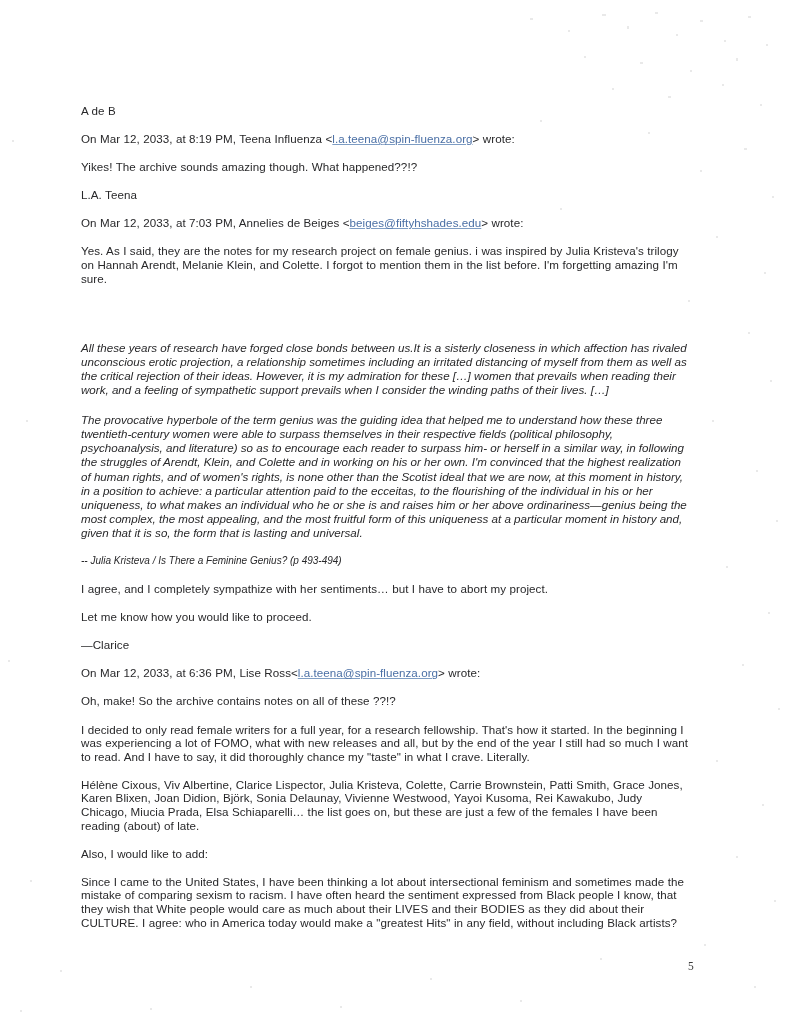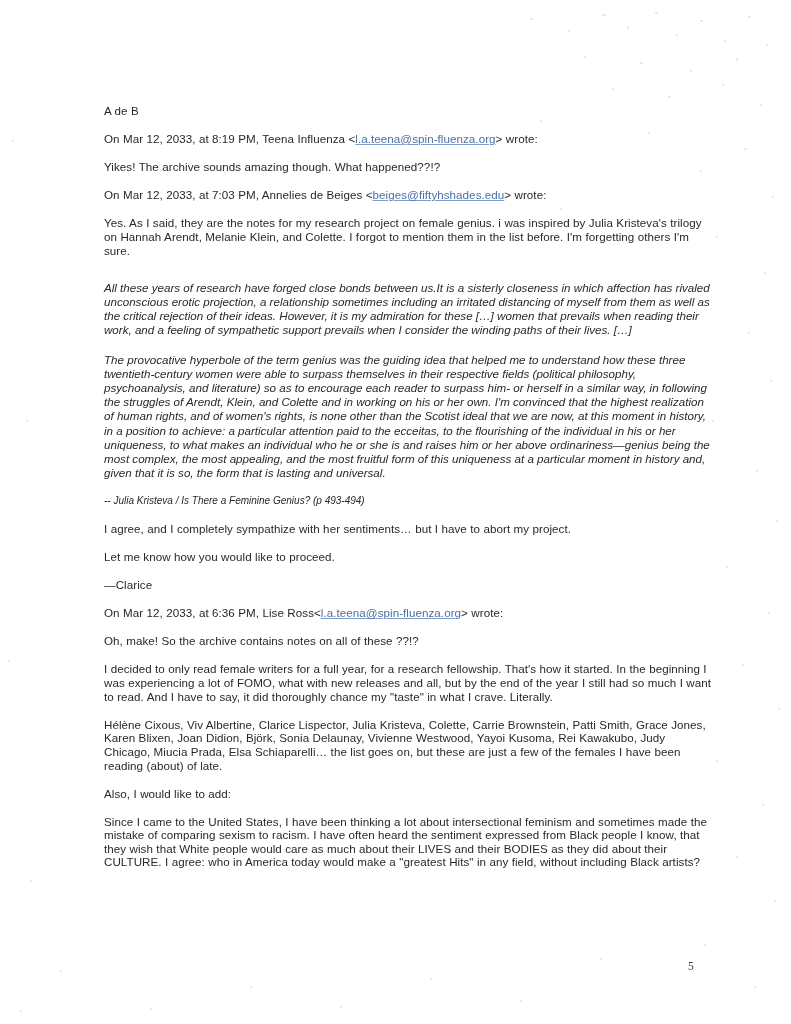--- a/index.html
+++ b/index.html
@@ -21,21 +21,21 @@
     position: absolute;
     top: 0;
     left: 0;
     width: 791px;
     height: 1024px;
     pointer-events: none;
     opacity: 0.55;
   }
   .doc-body {
     position: absolute;
-    left: 104px;
+    left: 81px;
     top: 104px;
     width: 610px;
   }
   .para {
     font-size: 11.6px;
     line-height: 13.6px;
     color: #28282a;
     margin: 0 0 14.5px 0;
     text-align: left;
     letter-spacing: 0.005em;
@@ -44,20 +44,21 @@
   .quote-block {
     font-style: italic;
     font-size: 11.6px;
     line-height: 14.1px;
     color: #28282a;
     margin: 0 0 14px 0;
     width: 612px;
   }
   .quote-gap {
     margin-bottom: 16px;
+    margin-top: 32px;
   }
   .attrib {
     font-style: italic;
     font-size: 10px;
     line-height: 13.6px;
     color: #28282a;
     margin: 0 0 14.5px 0;
   }
   .mail-link {
     color: #4a6fa5;
@@ -141,24 +142,25 @@
 
   <div class="doc-body">
 
     <p class="para">A de B</p>
 
 
     <p class="para"><span>On Mar 12, 2033, at 8:19 PM, Teena Influenza &lt;</span><a class="mail-link" href="#">l.a.teena@spin-fluenza.org</a><span>&gt;  wrote:</span></p>
 
     <p class="para">Yikes! The archive sounds amazing though. What happened??!?</p>
 
+    <p class="para">L.A. Teena</p>
 
     <p class="para"><span>On Mar 12, 2033, at 7:03 PM, Annelies de Beiges &lt;</span><a class="mail-link" href="#">beiges@fiftyhshades.edu</a><span>&gt; wrote:</span></p>
 
-    <p class="para">Yes. As I said, they are the notes for my research project on female genius. i was inspired by Julia Kristeva's trilogy on Hannah Arendt, Melanie Klein, and Colette. I forgot to mention them in the list before. I'm forgetting others I'm sure.</p>
+    <p class="para">Yes. As I said, they are the notes for my research project on female genius. i was inspired by Julia Kristeva's trilogy on Hannah Arendt, Melanie Klein, and Colette. I forgot to mention them in the list before. I'm forgetting amazing I'm sure.</p>
 
     <div class="spacer-sm"></div>
 
     <p class="quote-block quote-gap">All these years of research have forged close bonds between us.It is a sisterly closeness in which affection has rivaled unconscious erotic projection, a relationship sometimes including an irritated distancing of myself from them as well as the critical rejection of their ideas. However, it is my admiration for these […] women that prevails when reading their work, and a feeling of sympathetic support prevails when I consider the winding paths of their lives. […]</p>
 
     <p class="quote-block">The provocative hyperbole of the term genius was the guiding idea that helped me to understand how these three twentieth-century women were able to surpass themselves in their respective fields (political philosophy, psychoanalysis, and literature) so as to encourage each reader to surpass him- or herself in a similar way, in following the struggles of Arendt, Klein, and Colette and in working on his or her own. I'm convinced that the highest realization of human rights, and of women's rights, is none other than the Scotist ideal that we are now, at this moment in history, in a position to achieve: a particular attention paid to the ecceitas, to the flourishing of the individual in his or her uniqueness, to what makes an individual who he or she is and raises him or her above ordinariness—genius being the most complex, the most appealing, and the most fruitful form of this uniqueness at a particular moment in history and, given that it is so, the form that is lasting and universal.</p>
 
     <p class="attrib">-- Julia Kristeva / Is There a Feminine Genius? (p 493-494)</p>
 
     <p class="para">I agree, and I completely sympathize with her sentiments… but I have to abort my project.</p>

